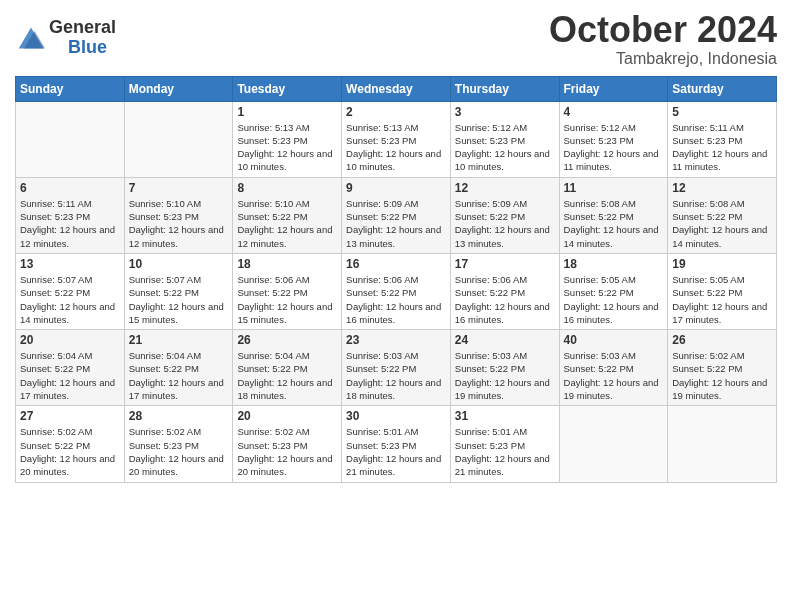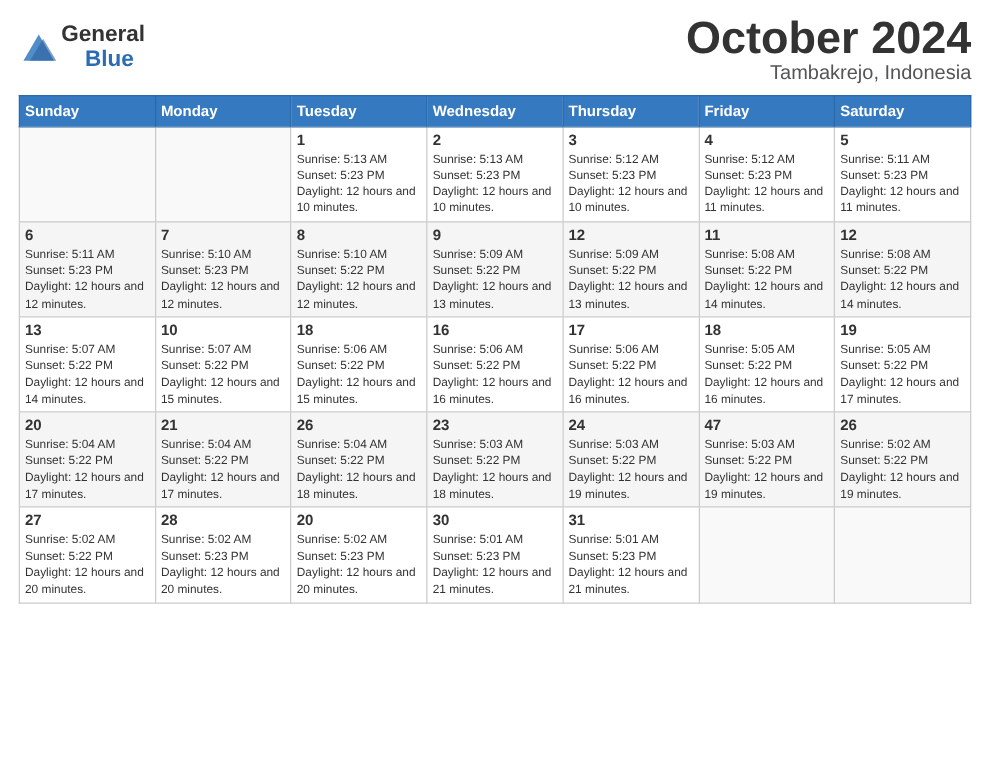--- a/index.html
+++ b/index.html
@@ -240,21 +240,21 @@
           </td>
           <td>
             <span class="day-number">23</span>
             <div class="day-info">Sunrise: 5:03 AM<br>Sunset: 5:22 PM<br>Daylight: 12 hours and 18 minutes.</div>
           </td>
           <td>
             <span class="day-number">24</span>
             <div class="day-info">Sunrise: 5:03 AM<br>Sunset: 5:22 PM<br>Daylight: 12 hours and 19 minutes.</div>
           </td>
           <td>
-            <span class="day-number">47</span>
+            <span class="day-number">40</span>
             <div class="day-info">Sunrise: 5:03 AM<br>Sunset: 5:22 PM<br>Daylight: 12 hours and 19 minutes.</div>
           </td>
           <td>
             <span class="day-number">26</span>
             <div class="day-info">Sunrise: 5:02 AM<br>Sunset: 5:22 PM<br>Daylight: 12 hours and 19 minutes.</div>
           </td>
         </tr>
         <tr>
           <td>
             <span class="day-number">27</span>

